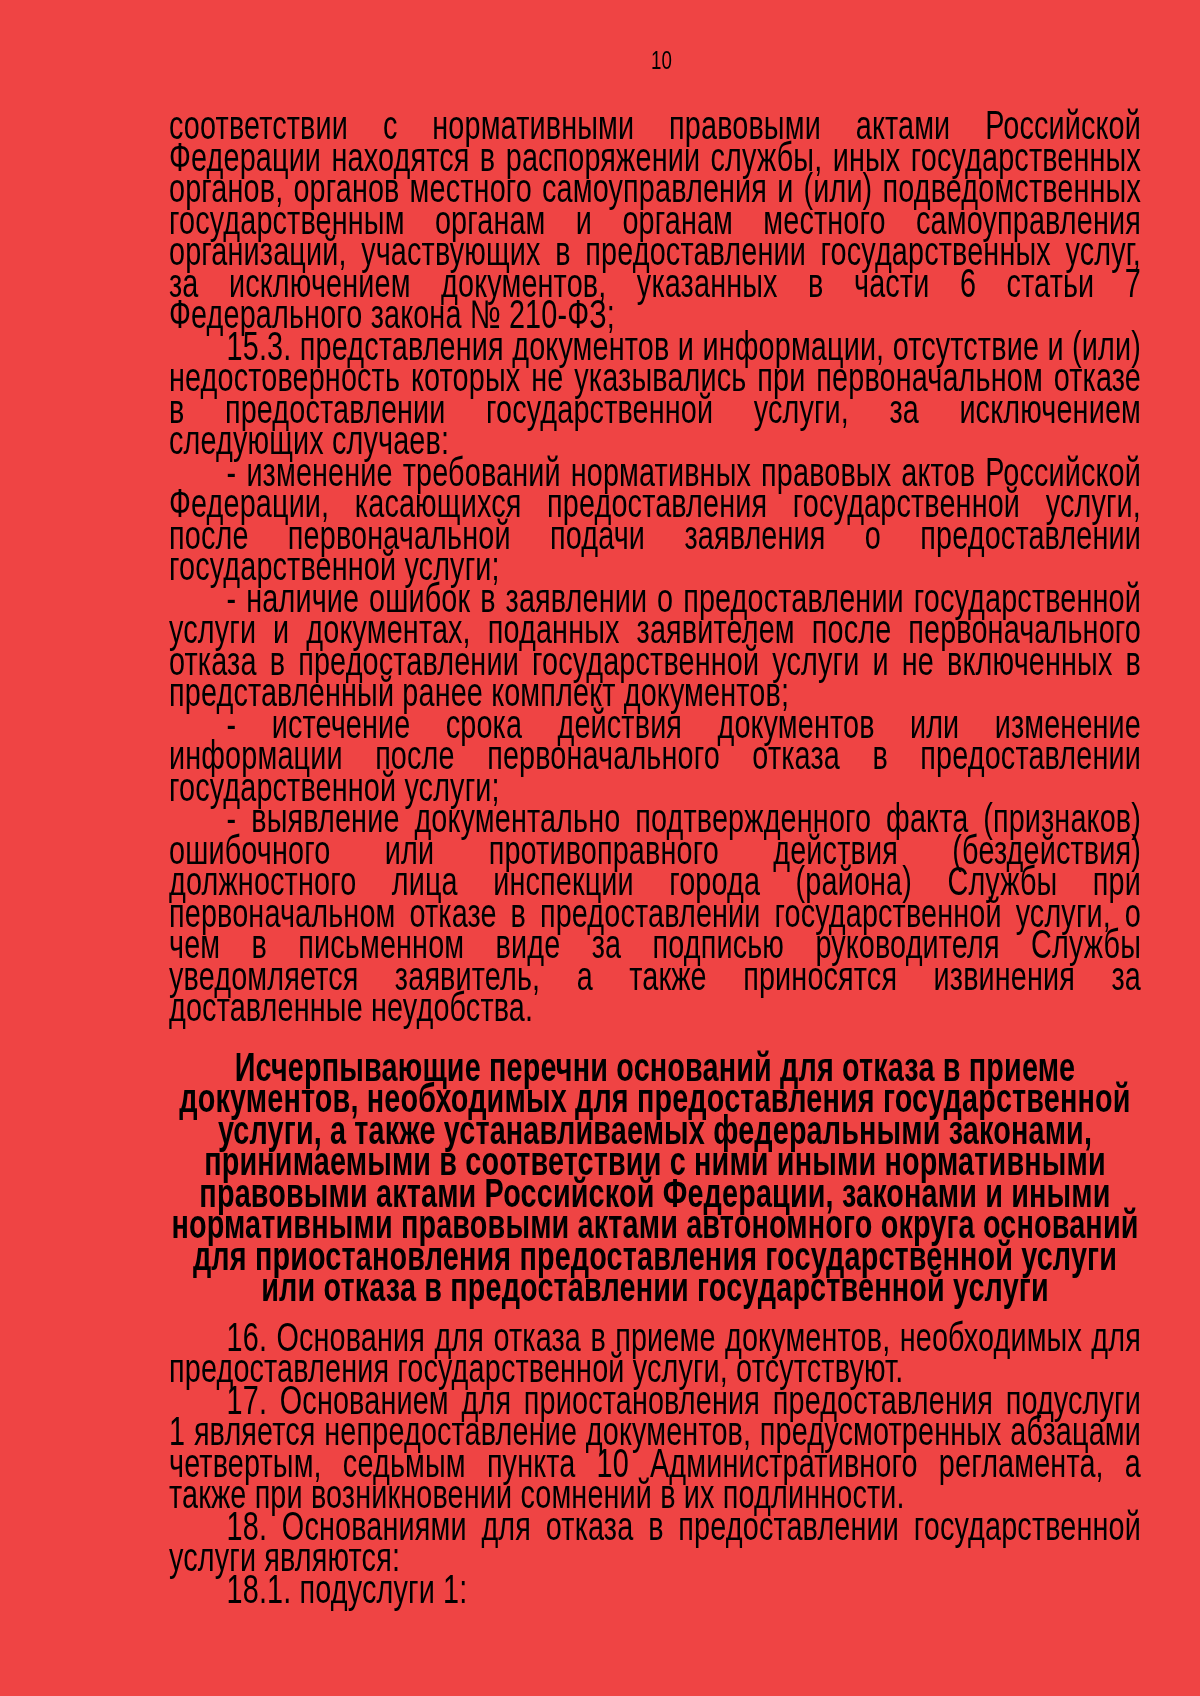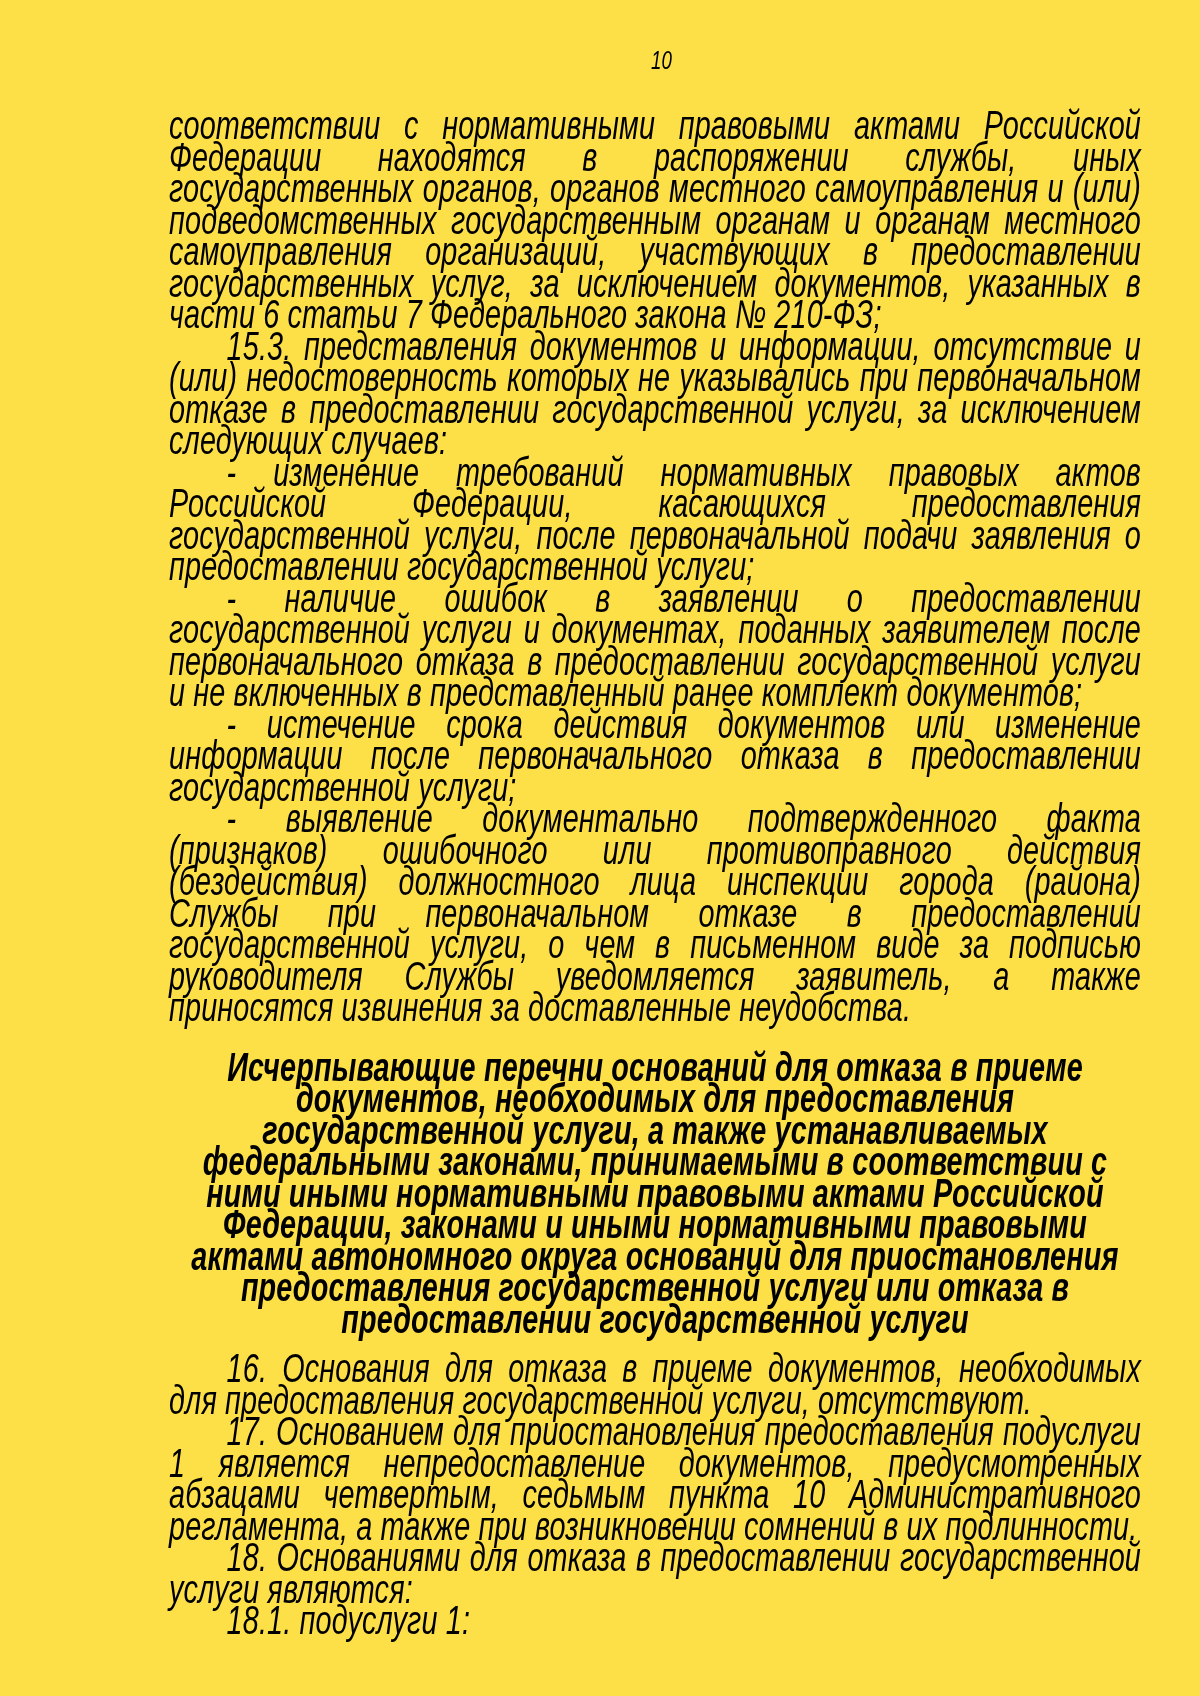--- a/index.html
+++ b/index.html
@@ -4,25 +4,24 @@
 <style>
   html, body {
     margin: 0;
     padding: 0;
     background: #ffffff;
   }
   .page {
     position: relative;
     width: 1200px;
     height: 1696px;
-    background: #fde047;
+    background: #ef4444;
     color: #000000;
     font-family: "Liberation Sans", sans-serif;
     overflow: hidden;
-    font-style: italic;
   }
   
   .scale-wrap {
     position: absolute;
     left: 169px;
     top: 45px;
     width: 1350px;
     transform: scale(0.72, 1);
     transform-origin: 0 0;
   }

